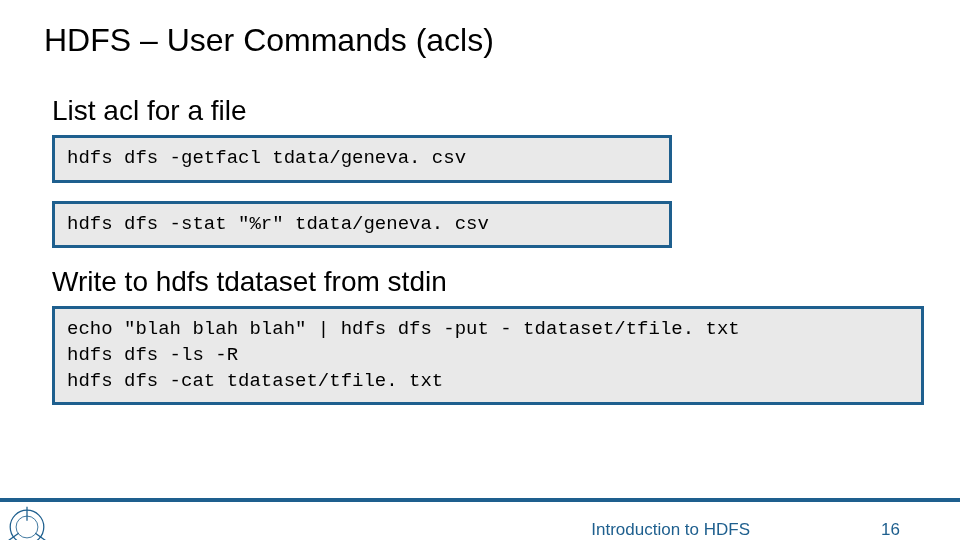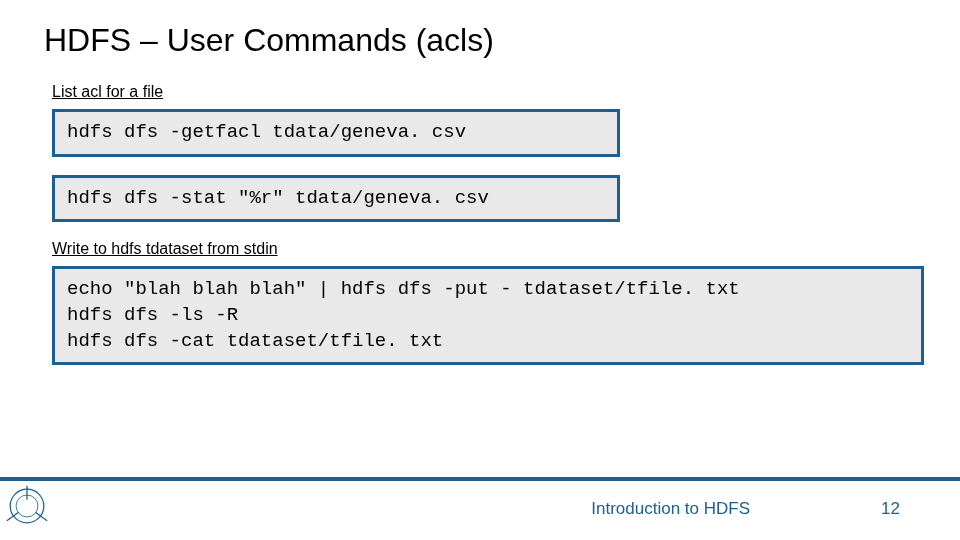--- a/index.html
+++ b/index.html
@@ -1,23 +1,23 @@
 <!DOCTYPE html>
 <html><head>
 <meta charset="utf-8">
 <style>
   * { margin: 0; padding: 0; box-sizing: border-box; }
   html, body { width: 960px; height: 540px; font-family: Arial, Helvetica, sans-serif; background: #fff; position: relative; overflow: hidden; }
   .slide { width: 960px; height: 540px; position: relative; padding: 22px 44px 0 44px; }
-  .title { font-size: 32px; font-weight: 400; color: #000; margin-bottom: 24px; }
-  .section-label { font-size: 16px; font-weight: 400; color: #000; margin: 6px 0 8px 8px; text-decoration: underline; }
+  .title { font-size: 32px; font-weight: 400; color: #000; margin-bottom: 36px; }
+  .section-label { font-size: 28px; font-weight: 400; color: #000; margin: 6px 0 8px 8px; }
   .code-box { border: 3px solid #1e5f8e; background: #e9e9e9; padding: 8px 12px; font-family: "Courier New", Courier, monospace; font-size: 19px; color: #000; margin-bottom: 18px; margin-left: 8px; white-space: pre; line-height: 1.35; }
-  .code-box.narrow { width: 568px; }
+  .code-box.narrow { width: 620px; }
   .code-box.wide { width: 872px; }
-  .footer { position: absolute; bottom: 0; left: 0; right: 0; height: 63px; }
+  .footer { position: absolute; bottom: 0; left: 0; right: 0; height: 42px; }
   .footer-line { position: absolute; top: 0; left: 0; right: 0; height: 4px; background: #1e5f8e; }
   .footer-text { position: absolute; right: 210px; top: 22px; font-size: 17px; color: #1e5f8e; }
   .footer-page { position: absolute; right: 60px; top: 22px; font-size: 17px; color: #1e5f8e; }
   .logo { position: absolute; left: 6px; top: 8px; width: 42px; height: 42px; }
   .logo svg { width: 42px; height: 42px; }
 </style>
 </head>
 <body>
 
 <div class="slide">
@@ -38,15 +38,15 @@
     <div class="logo">
       <svg viewBox="0 0 100 100">
         <circle cx="50" cy="50" r="40" fill="none" stroke="#1e5f8e" stroke-width="3"></circle>
         <circle cx="50" cy="50" r="26" fill="none" stroke="#1e5f8e" stroke-width="2"></circle>
         <line x1="50" y1="2" x2="50" y2="35" stroke="#1e5f8e" stroke-width="3"></line>
         <line x1="70" y1="65" x2="98" y2="85" stroke="#1e5f8e" stroke-width="3"></line>
         <line x1="30" y1="65" x2="2" y2="85" stroke="#1e5f8e" stroke-width="3"></line>
       </svg>
     </div>
     <div class="footer-text">Introduction to HDFS</div>
-    <div class="footer-page">12</div>
+    <div class="footer-page">16</div>
   </div>
 </div>
 
 </body></html>

